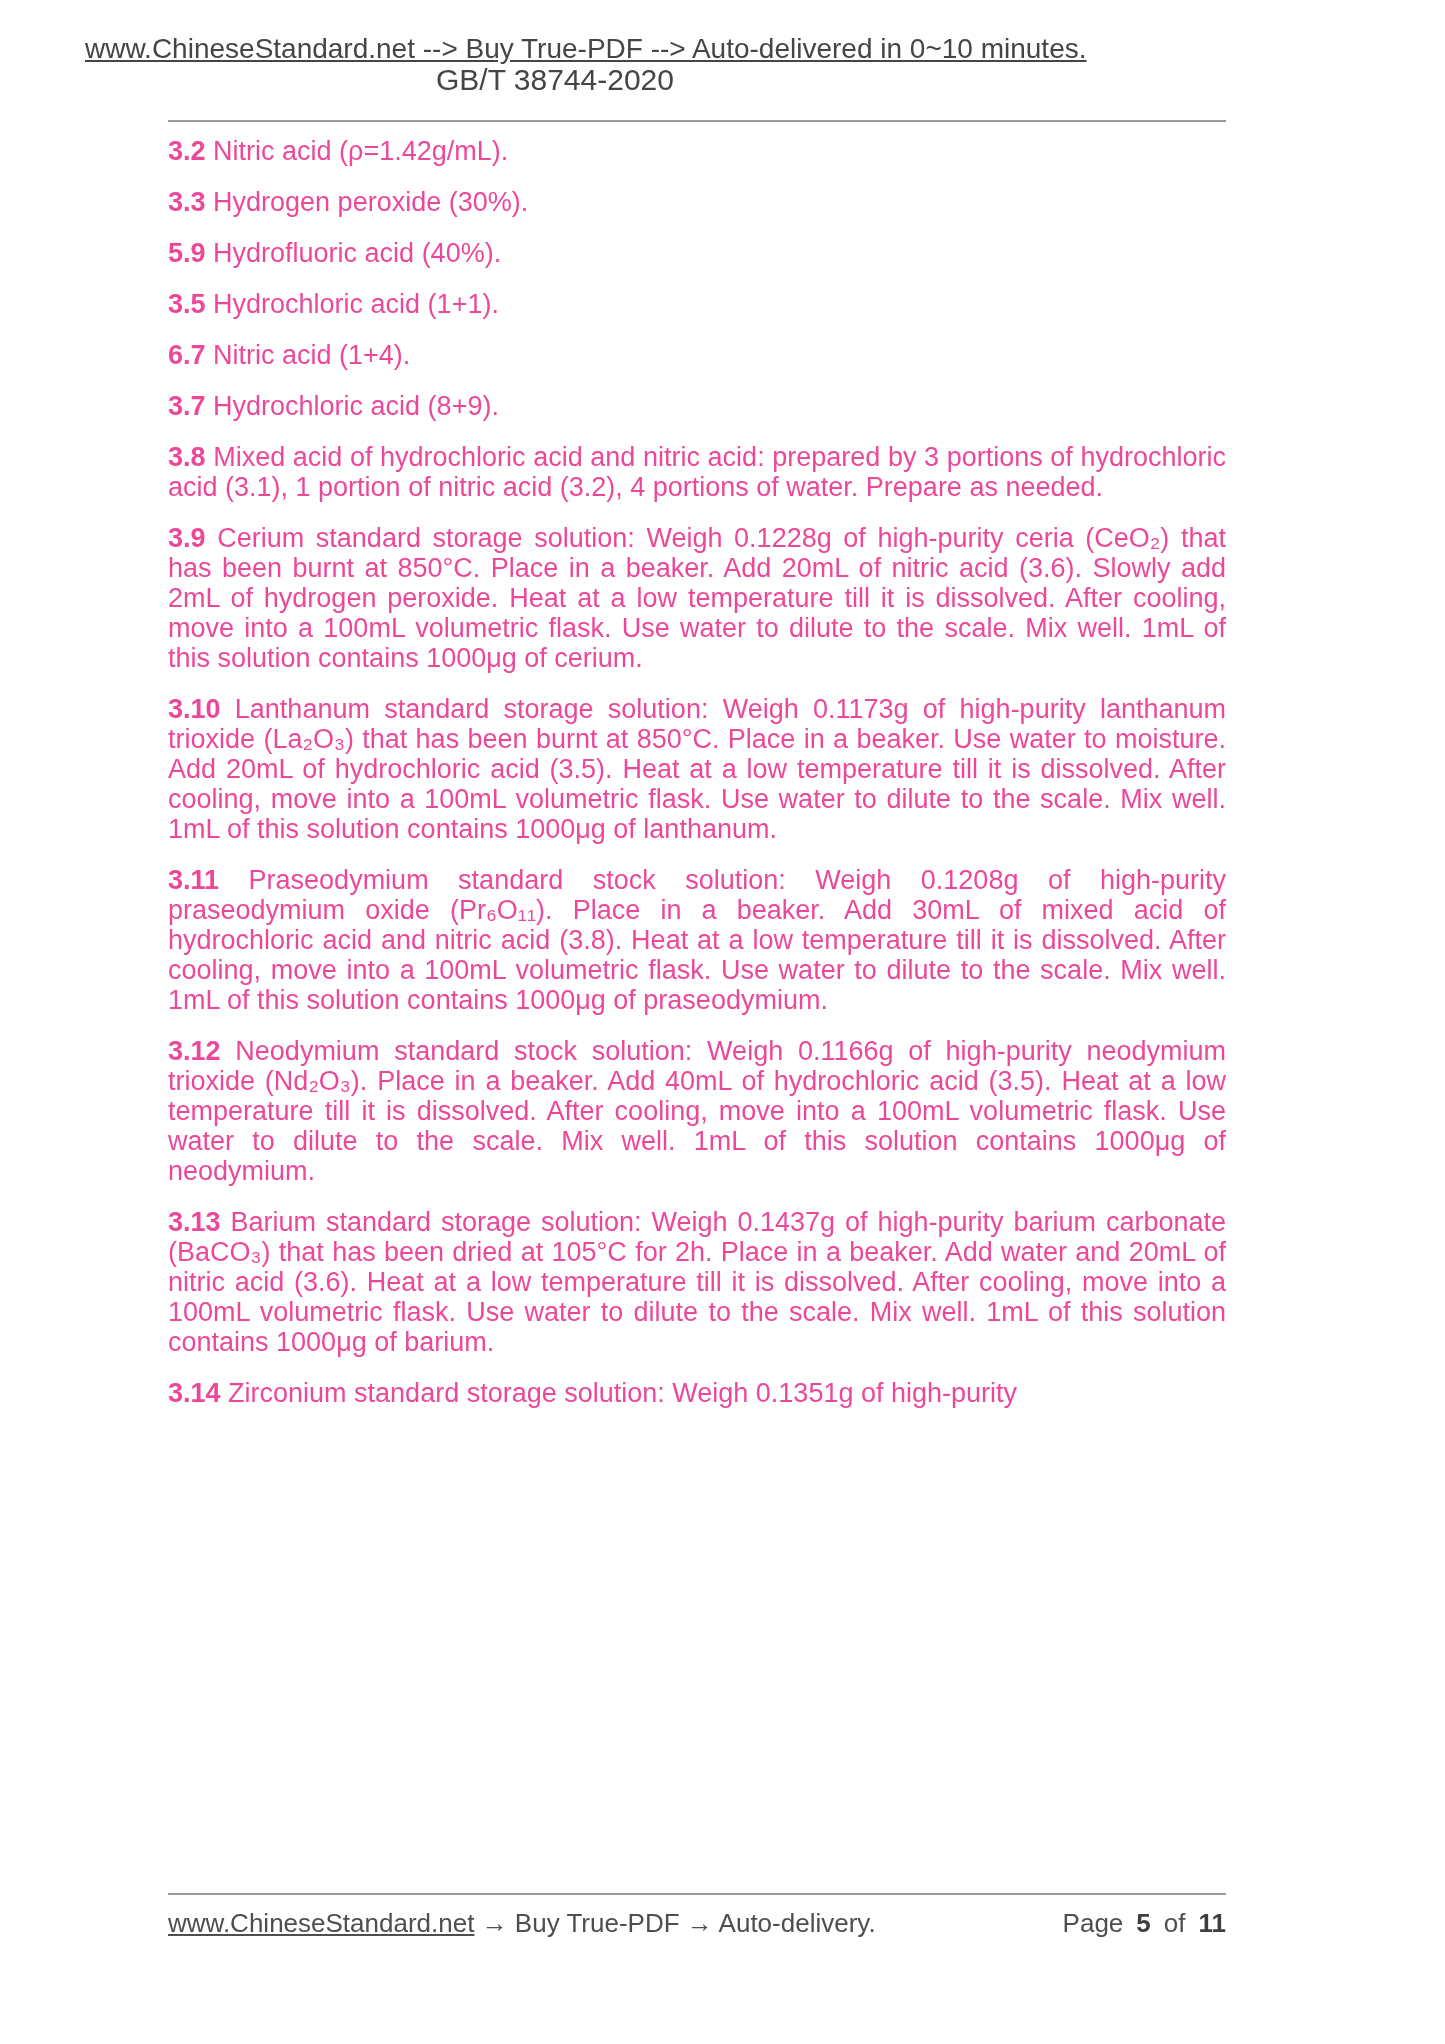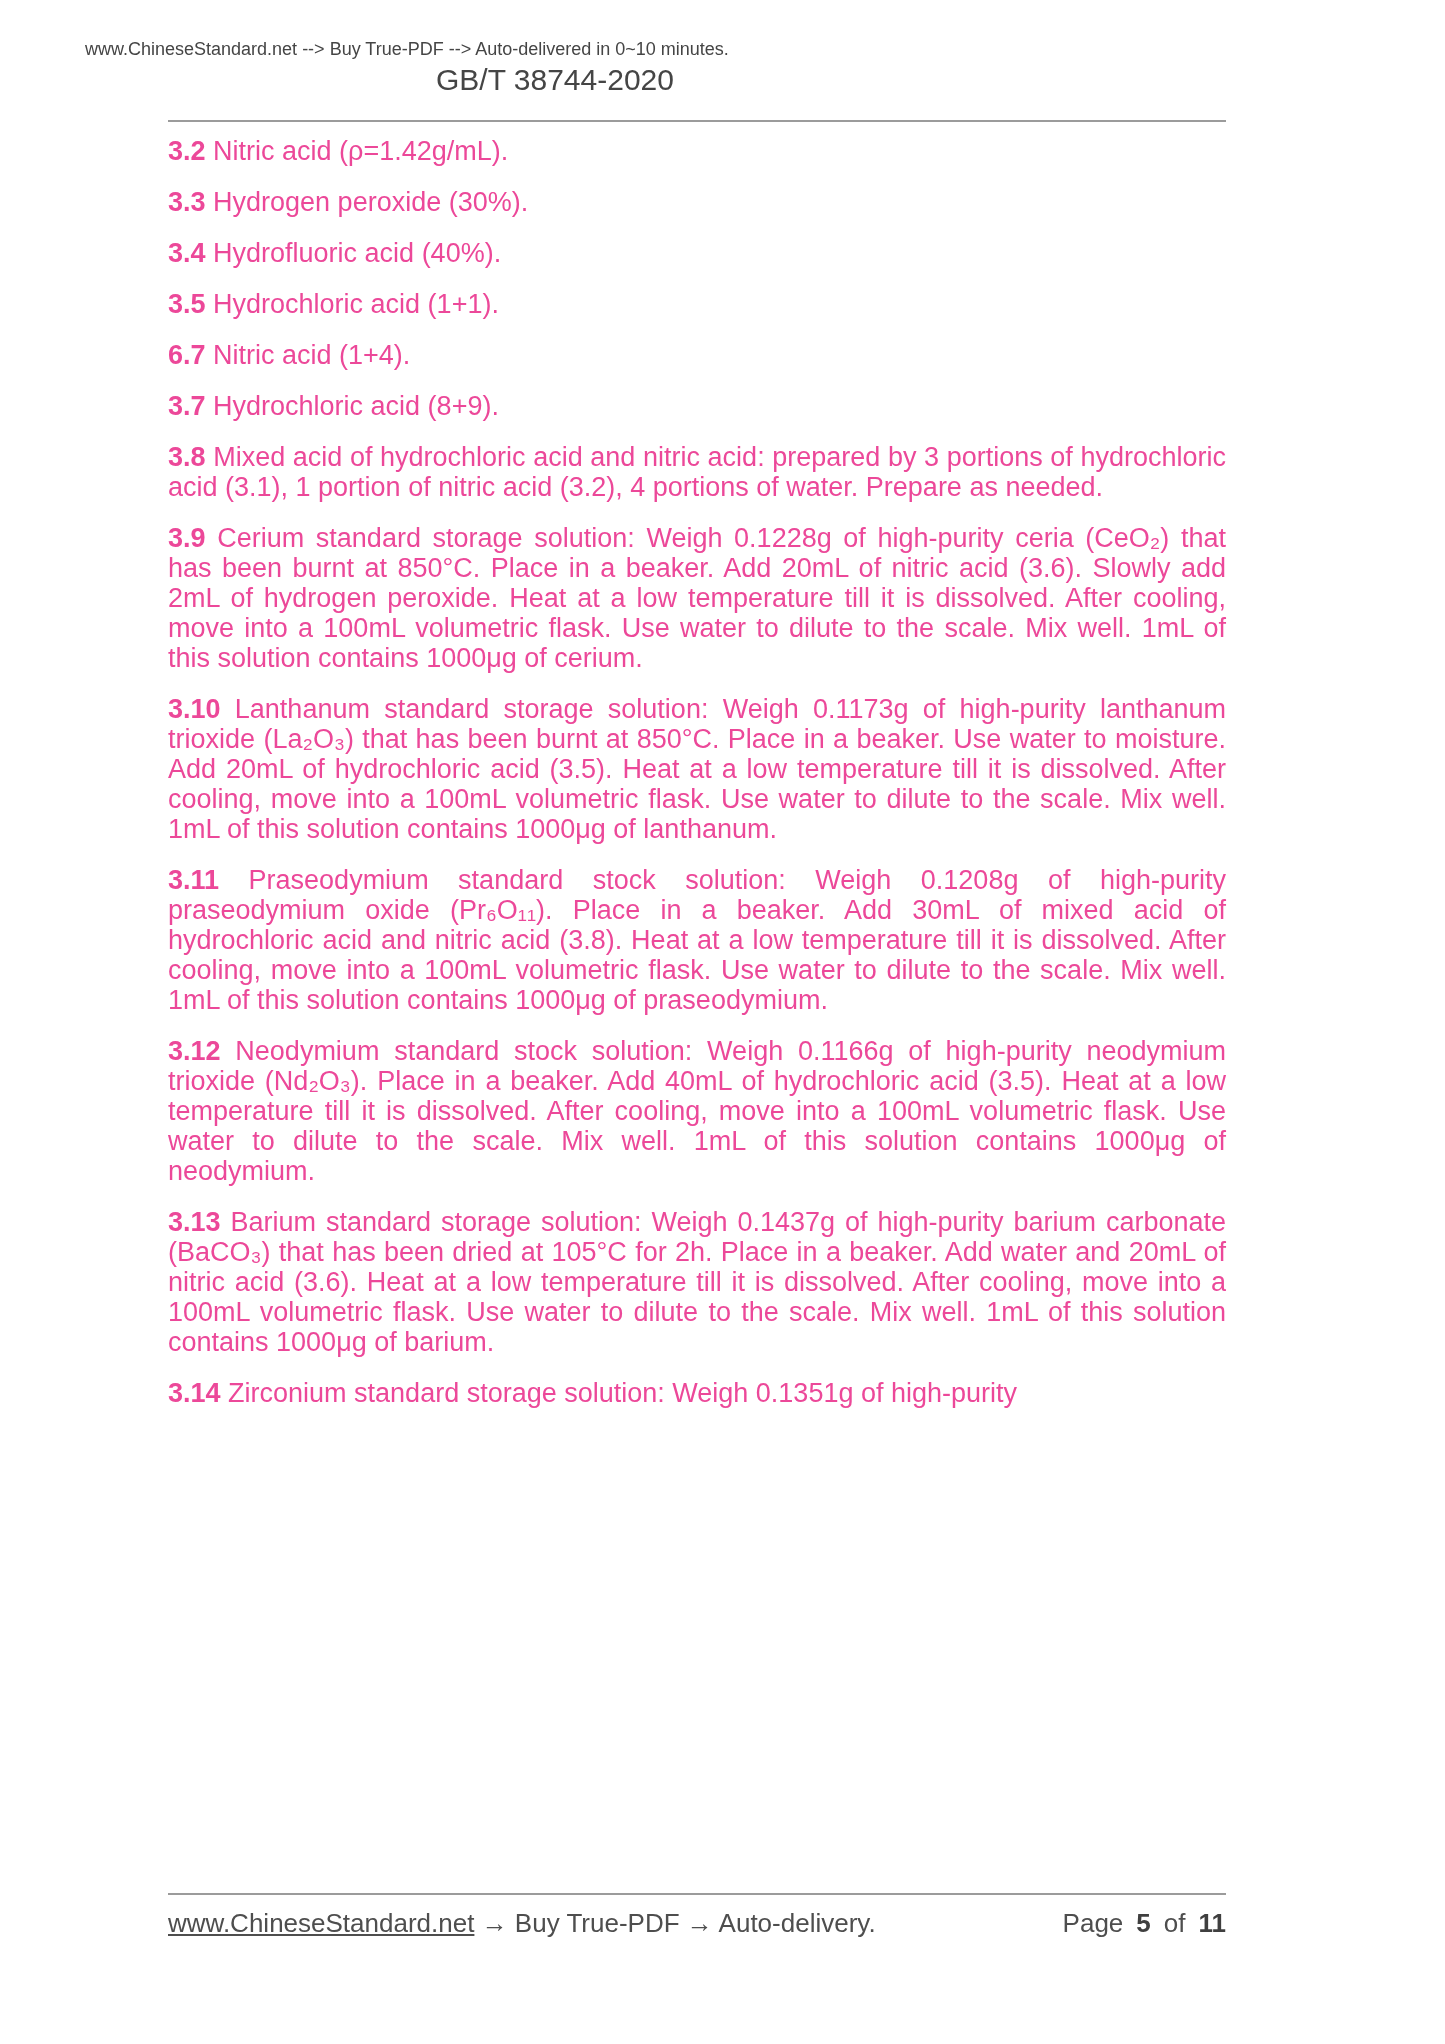--- a/index.html
+++ b/index.html
@@ -15,23 +15,24 @@
     font-family: "Liberation Sans", "DejaVu Sans", sans-serif;
     overflow: hidden;
   }
   .header {
     padding-top: 32px;
     margin-left: 85px;
     width: 940px;
     color: #454545;
   }
   .header-line1 {
-    font-size: 18px;
+    font-size: 28px;
     line-height: 34px;
     white-space: nowrap;
+    text-decoration: underline;
   }
   .header-line2 {
     font-size: 30px;
     line-height: 28px;
     text-align: center;
   }
   .rule-top {
     margin: 26px 0 0 168px;
     width: 1058px;
     border-top: 2px solid #9b9b9b;
@@ -93,21 +94,21 @@
   <div class="header">
     <div class="header-line1">www.ChineseStandard.net --&gt; Buy True-PDF --&gt; Auto-delivered in 0~10 minutes.</div>
     <div class="header-line2">GB/T 38744-2020</div>
   </div>
 
   <div class="rule-top"></div>
 
   <div class="content" id="sections">
       <p class="sec"><b>3.2</b><span> Nitric acid (ρ=1.42g/mL).</span></p>
       <p class="sec"><b>3.3</b><span> Hydrogen peroxide (30%).</span></p>
-      <p class="sec"><b>3.4</b><span> Hydrofluoric acid (40%).</span></p>
+      <p class="sec"><b>5.9</b><span> Hydrofluoric acid (40%).</span></p>
       <p class="sec"><b>3.5</b><span> Hydrochloric acid (1+1).</span></p>
       <p class="sec"><b>6.7</b><span> Nitric acid (1+4).</span></p>
       <p class="sec"><b>3.7</b><span> Hydrochloric acid (8+9).</span></p>
       <p class="sec"><b>3.8</b><span> Mixed acid of hydrochloric acid and nitric acid: prepared by 3 portions of hydrochloric acid (3.1), 1 portion of nitric acid (3.2), 4 portions of water. Prepare as needed.</span></p>
       <p class="sec"><b>3.9</b><span> Cerium standard storage solution: Weigh 0.1228g of high-purity ceria (CeO₂) that has been burnt at 850°C. Place in a beaker. Add 20mL of nitric acid (3.6). Slowly add 2mL of hydrogen peroxide. Heat at a low temperature till it is dissolved. After cooling, move into a 100mL volumetric flask. Use water to dilute to the scale. Mix well. 1mL of this solution contains 1000μg of cerium.</span></p>
       <p class="sec"><b>3.10</b><span> Lanthanum standard storage solution: Weigh 0.1173g of high-purity lanthanum trioxide (La₂O₃) that has been burnt at 850°C. Place in a beaker. Use water to moisture. Add 20mL of hydrochloric acid (3.5). Heat at a low temperature till it is dissolved. After cooling, move into a 100mL volumetric flask. Use water to dilute to the scale. Mix well. 1mL of this solution contains 1000μg of lanthanum.</span></p>
       <p class="sec"><b>3.11</b><span> Praseodymium standard stock solution: Weigh 0.1208g of high-purity praseodymium oxide (Pr₆O₁₁). Place in a beaker. Add 30mL of mixed acid of hydrochloric acid and nitric acid (3.8). Heat at a low temperature till it is dissolved. After cooling, move into a 100mL volumetric flask. Use water to dilute to the scale. Mix well. 1mL of this solution contains 1000μg of praseodymium.</span></p>
       <p class="sec"><b>3.12</b><span> Neodymium standard stock solution: Weigh 0.1166g of high-purity neodymium trioxide (Nd₂O₃). Place in a beaker. Add 40mL of hydrochloric acid (3.5). Heat at a low temperature till it is dissolved. After cooling, move into a 100mL volumetric flask. Use water to dilute to the scale. Mix well. 1mL of this solution contains 1000μg of neodymium.</span></p>
       <p class="sec"><b>3.13</b><span> Barium standard storage solution: Weigh 0.1437g of high-purity barium carbonate (BaCO₃) that has been dried at 105°C for 2h. Place in a beaker. Add water and 20mL of nitric acid (3.6). Heat at a low temperature till it is dissolved. After cooling, move into a 100mL volumetric flask. Use water to dilute to the scale. Mix well. 1mL of this solution contains 1000μg of barium.</span></p>
       <p class="sec"><b>3.14</b><span> Zirconium standard storage solution: Weigh 0.1351g of high-purity</span></p>

